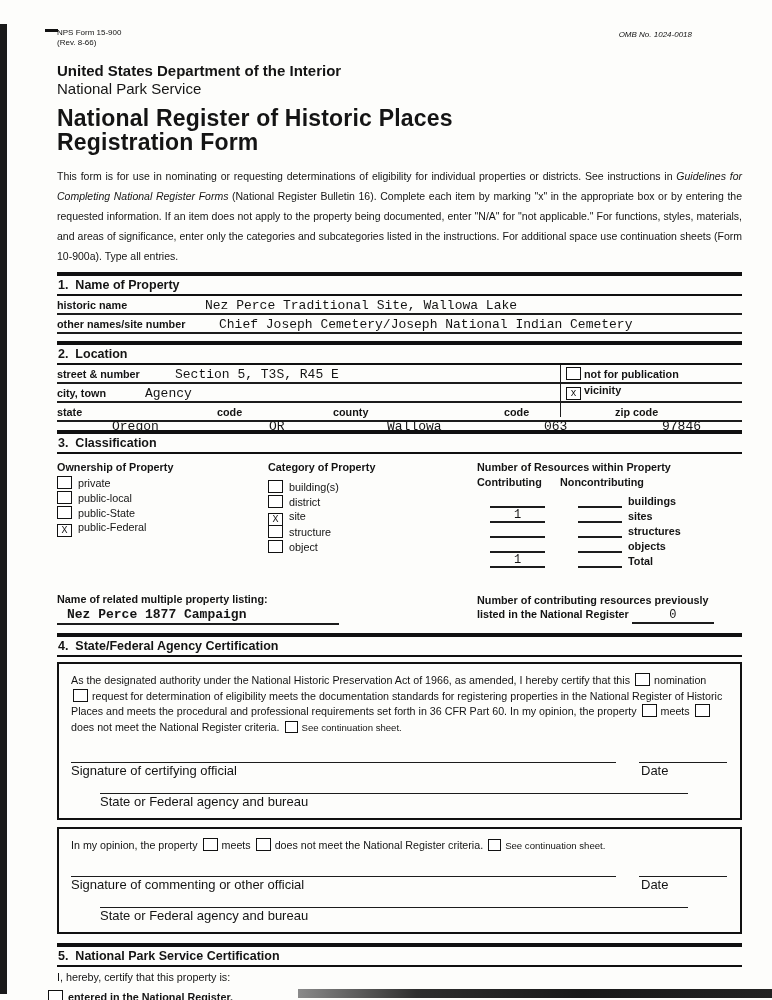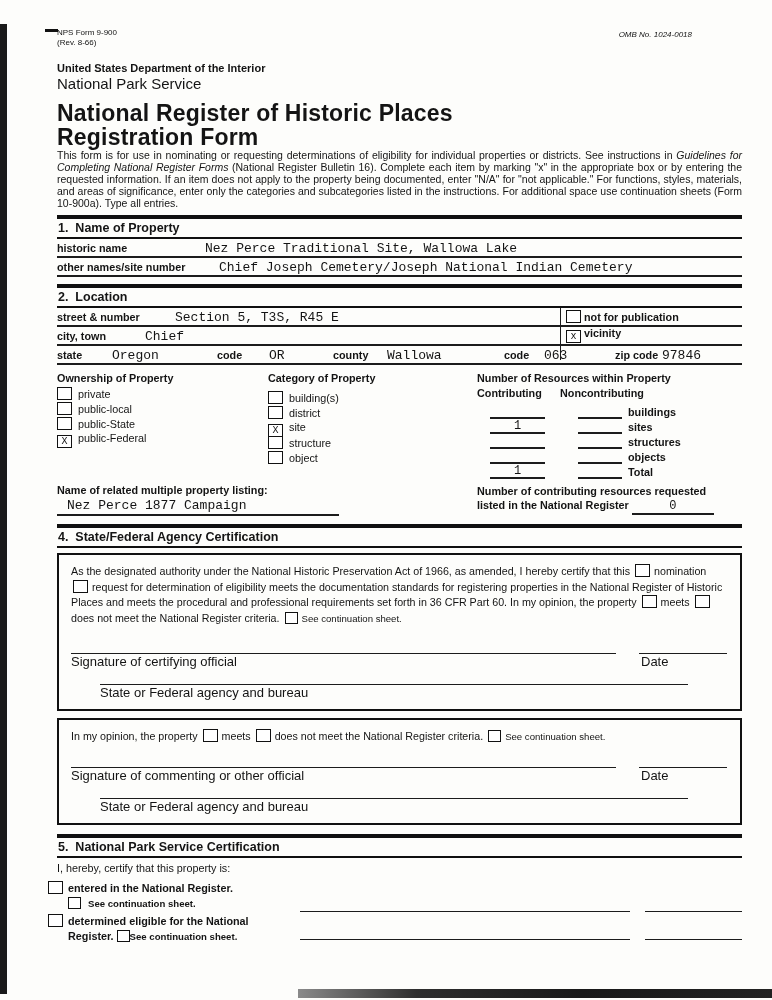--- a/index.html
+++ b/index.html
@@ -6,52 +6,52 @@
   .page{position:relative;width:772px;height:1000px;background:#fdfdfb;overflow:hidden;
         font-family:"Liberation Sans",sans-serif;color:#141414;}
   .stripe{position:absolute;left:0;top:24px;width:7px;height:970px;background:#1a1a1a;}
   .tick{position:absolute;left:45px;top:29px;width:13px;height:3px;background:#111;}
   .botbar{position:absolute;left:298px;top:989px;width:474px;height:9px;
           background:linear-gradient(90deg,#8a8a8a,#2e2e2e 25%,#191919 60%,#222);}
   .content{position:absolute;left:57px;top:28px;width:685px;}
   .hdr{position:relative;height:20px;}
   .hdr-small{font-size:8px;line-height:9.5px;}
   .omb{position:absolute;right:50px;top:2px;font-size:8px;font-style:italic;}
-  .dept{margin-top:14px;font-size:11px;font-weight:bold;}
+  .dept{margin-top:14px;font-size:15px;font-weight:bold;}
   .agency{font-size:15px;margin-top:1px;}
   .title{margin-top:9px;font-size:23px;font-weight:bold;line-height:24px;letter-spacing:.2px;}
-  .intro{font-size:10.5px;line-height:12px;text-align:justify;}
+  .intro{margin-top:12px;font-size:10.5px;line-height:20px;text-align:justify;}
   .secbar{border-top:4px solid #101010;border-bottom:2.5px solid #101010;
           font-size:12.5px;font-weight:bold;padding:2px 0 2px 1px;white-space:pre;}.mt6{margin-top:6px}
   .mono,.val{font-family:"Liberation Mono","DejaVu Sans Mono",monospace;}
   .frow{position:relative;height:17px;border-bottom:2px solid #1c1c1c;
         font-size:10.8px;font-weight:bold;}
   .frow .lab{position:absolute;left:0;top:3px;}
   .frow .val{position:absolute;top:2px;font-size:13px;font-weight:normal;white-space:pre;}
   .rblock{position:absolute;right:0;top:0;width:182px;height:33px;border-left:1.8px solid #1c1c1c;
           padding-left:5px;box-sizing:border-box;}
   .rblock .cb{margin-top:2px;}
   .cb{display:inline-block;width:13px;height:11px;border:1.6px solid #111;background:#fff;
       font-family:"Liberation Mono",monospace;font-size:10px;line-height:11px;font-weight:normal;
       text-align:center;vertical-align:-2px;box-sizing:content-box;}
   .cb.sm{width:11px;height:10px;line-height:10px;font-size:9px;}
   .pos{position:absolute;top:3px;}
-  .pos.val{top:2px;}
+  .pos.val{top:16px;}
   .c3{position:relative;height:108px;margin-top:7px;font-size:10.8px;}
   .c3 .colt{font-weight:bold;}
   .cbl{height:15px;}
   .cbl .cb{margin-right:6px;}
   .c3col{position:absolute;top:0;}
   .nhead{position:absolute;font-weight:bold;}
   .nline{position:absolute;border-bottom:2px solid #1c1c1c;height:13px;text-align:center;
          font-family:"Liberation Mono",monospace;font-size:12px;line-height:14px;}
   .nlab{position:absolute;font-weight:bold;}
-  .rel{position:relative;height:34px;margin-top:4px;font-size:10.8px;font-weight:bold;}
+  .rel{position:relative;height:34px;margin-top:24px;font-size:10.8px;font-weight:bold;}
   .relval{display:inline-block;width:272px;border-bottom:2px solid #1c1c1c;padding:2px 0 1px 10px;
-          font-size:13px;font-weight:normal;}
+          font-size:13px;font-weight:bold;}
   .prev{position:absolute;left:420px;top:0;width:265px;line-height:14px;}
   .zero{display:inline-block;width:82px;border-bottom:2px solid #1c1c1c;text-align:center;
         font-family:"Liberation Mono",monospace;font-size:12px;font-weight:normal;}
   .certbox{border:2px solid #111;margin-top:5px;padding:9px 12px 8px;font-size:10.7px;
            line-height:15.5px;}
   .certbox .cb{margin:0 4px 0 2px;}
   .small{font-size:9.6px;}
   .sigarea{position:relative;height:33px;margin-top:13px;}
   .agarea{position:relative;height:27px;margin-top:2px;margin-left:29px;}
   .sline{position:absolute;border-top:1.8px solid #1c1c1c;height:0;}
@@ -64,21 +64,21 @@
 
 <div class="page">
   <div class="stripe"></div>
   <div class="tick"></div>
   <div class="botbar"></div>
 
   <div class="content">
 
     <div class="hdr">
       <div class="hdr-small">
-        <div>NPS Form 9-900</div>
+        <div>NPS Form 15-900</div>
         <div>(Rev. 8-66)</div>
       </div>
       <div class="omb">OMB No. 1024-0018</div>
     </div>
     <div class="dept">United States Department of the Interior</div>
     <div class="agency">National Park Service</div>
     <div class="title">
       <div>National Register of Historic Places</div>
       <div>Registration Form</div>
     </div>
@@ -99,39 +99,40 @@
     <div class="frow">
       <span class="lab">street &amp; number</span>
       <span class="val" style="left:118px">Section 5, T3S, R45 E</span>
       <span class="rblock">
         <span class="cb"></span>
         <span>not for publication</span>
       </span>
     </div>
     <div class="frow">
       <span class="lab">city, town</span>
-      <span class="val" style="left:88px">Chief</span>
+      <span class="val" style="left:88px">Agency</span>
       <span class="rblock">
         <span class="cb">x</span>
         <span>vicinity</span>
       </span>
     </div>
     <div class="frow">
       <span class="pos" style="left:0">state</span>
       <span class="pos val" style="left:55px">Oregon</span>
       <span class="pos" style="left:160px">code</span>
       <span class="pos val" style="left:212px">OR</span>
       <span class="pos" style="left:276px">county</span>
       <span class="pos val" style="left:330px">Wallowa</span>
       <span class="pos" style="left:447px">code</span>
       <span class="pos val" style="left:487px">063</span>
       <span class="pos" style="left:558px">zip code</span>
       <span class="pos val" style="left:605px">97846</span>
     </div>
 
+    <div class="secbar" style="margin-top:8px">3.  Classification</div>
     <div class="c3">
       <div class="c3col" style="left:0;width:200px">
         <div class="colt">Ownership of Property</div>
         <div class="cbl" style="margin-top:3px">
           <span class="cb"></span><span>private</span>
         </div>
         <div class="cbl">
           <span class="cb"></span><span>public-local</span>
         </div>
         <div class="cbl">
@@ -177,21 +178,21 @@
         <span class="nlab" style="left:151px;top:79px">objects</span>
         <span class="nline" style="left:13px;top:92px;width:55px">1</span>
         <span class="nline" style="left:101px;top:92px;width:44px"></span>
         <span class="nlab" style="left:151px;top:94px">Total</span>
       </div>
     </div>
     <div class="rel">
       <div>Name of related multiple property listing:</div>
       <div class="relval mono">Nez Perce 1877 Campaign</div>
       <div class="prev">
-        <span>Number of contributing resources requested</span><br>
+        <span>Number of contributing resources previously</span><br>
         <span>listed in the National Register</span>
         <span class="zero">0</span>
       </div>
     </div>
 
     <div class="secbar" style="margin-top:6px">4.  State/Federal Agency Certification</div>
     <div class="certbox">
       <span>As the designated authority under the National Historic Preservation Act of 1966, as amended, I hereby certify that this</span>
       <span class="cb"></span><span>nomination</span>
       <span class="cb"></span><span>request for determination of eligibility meets the documentation standards for registering properties in the National Register of Historic Places and meets the procedural and professional requirements set forth in 36 CFR Part 60. In my opinion, the property</span>

